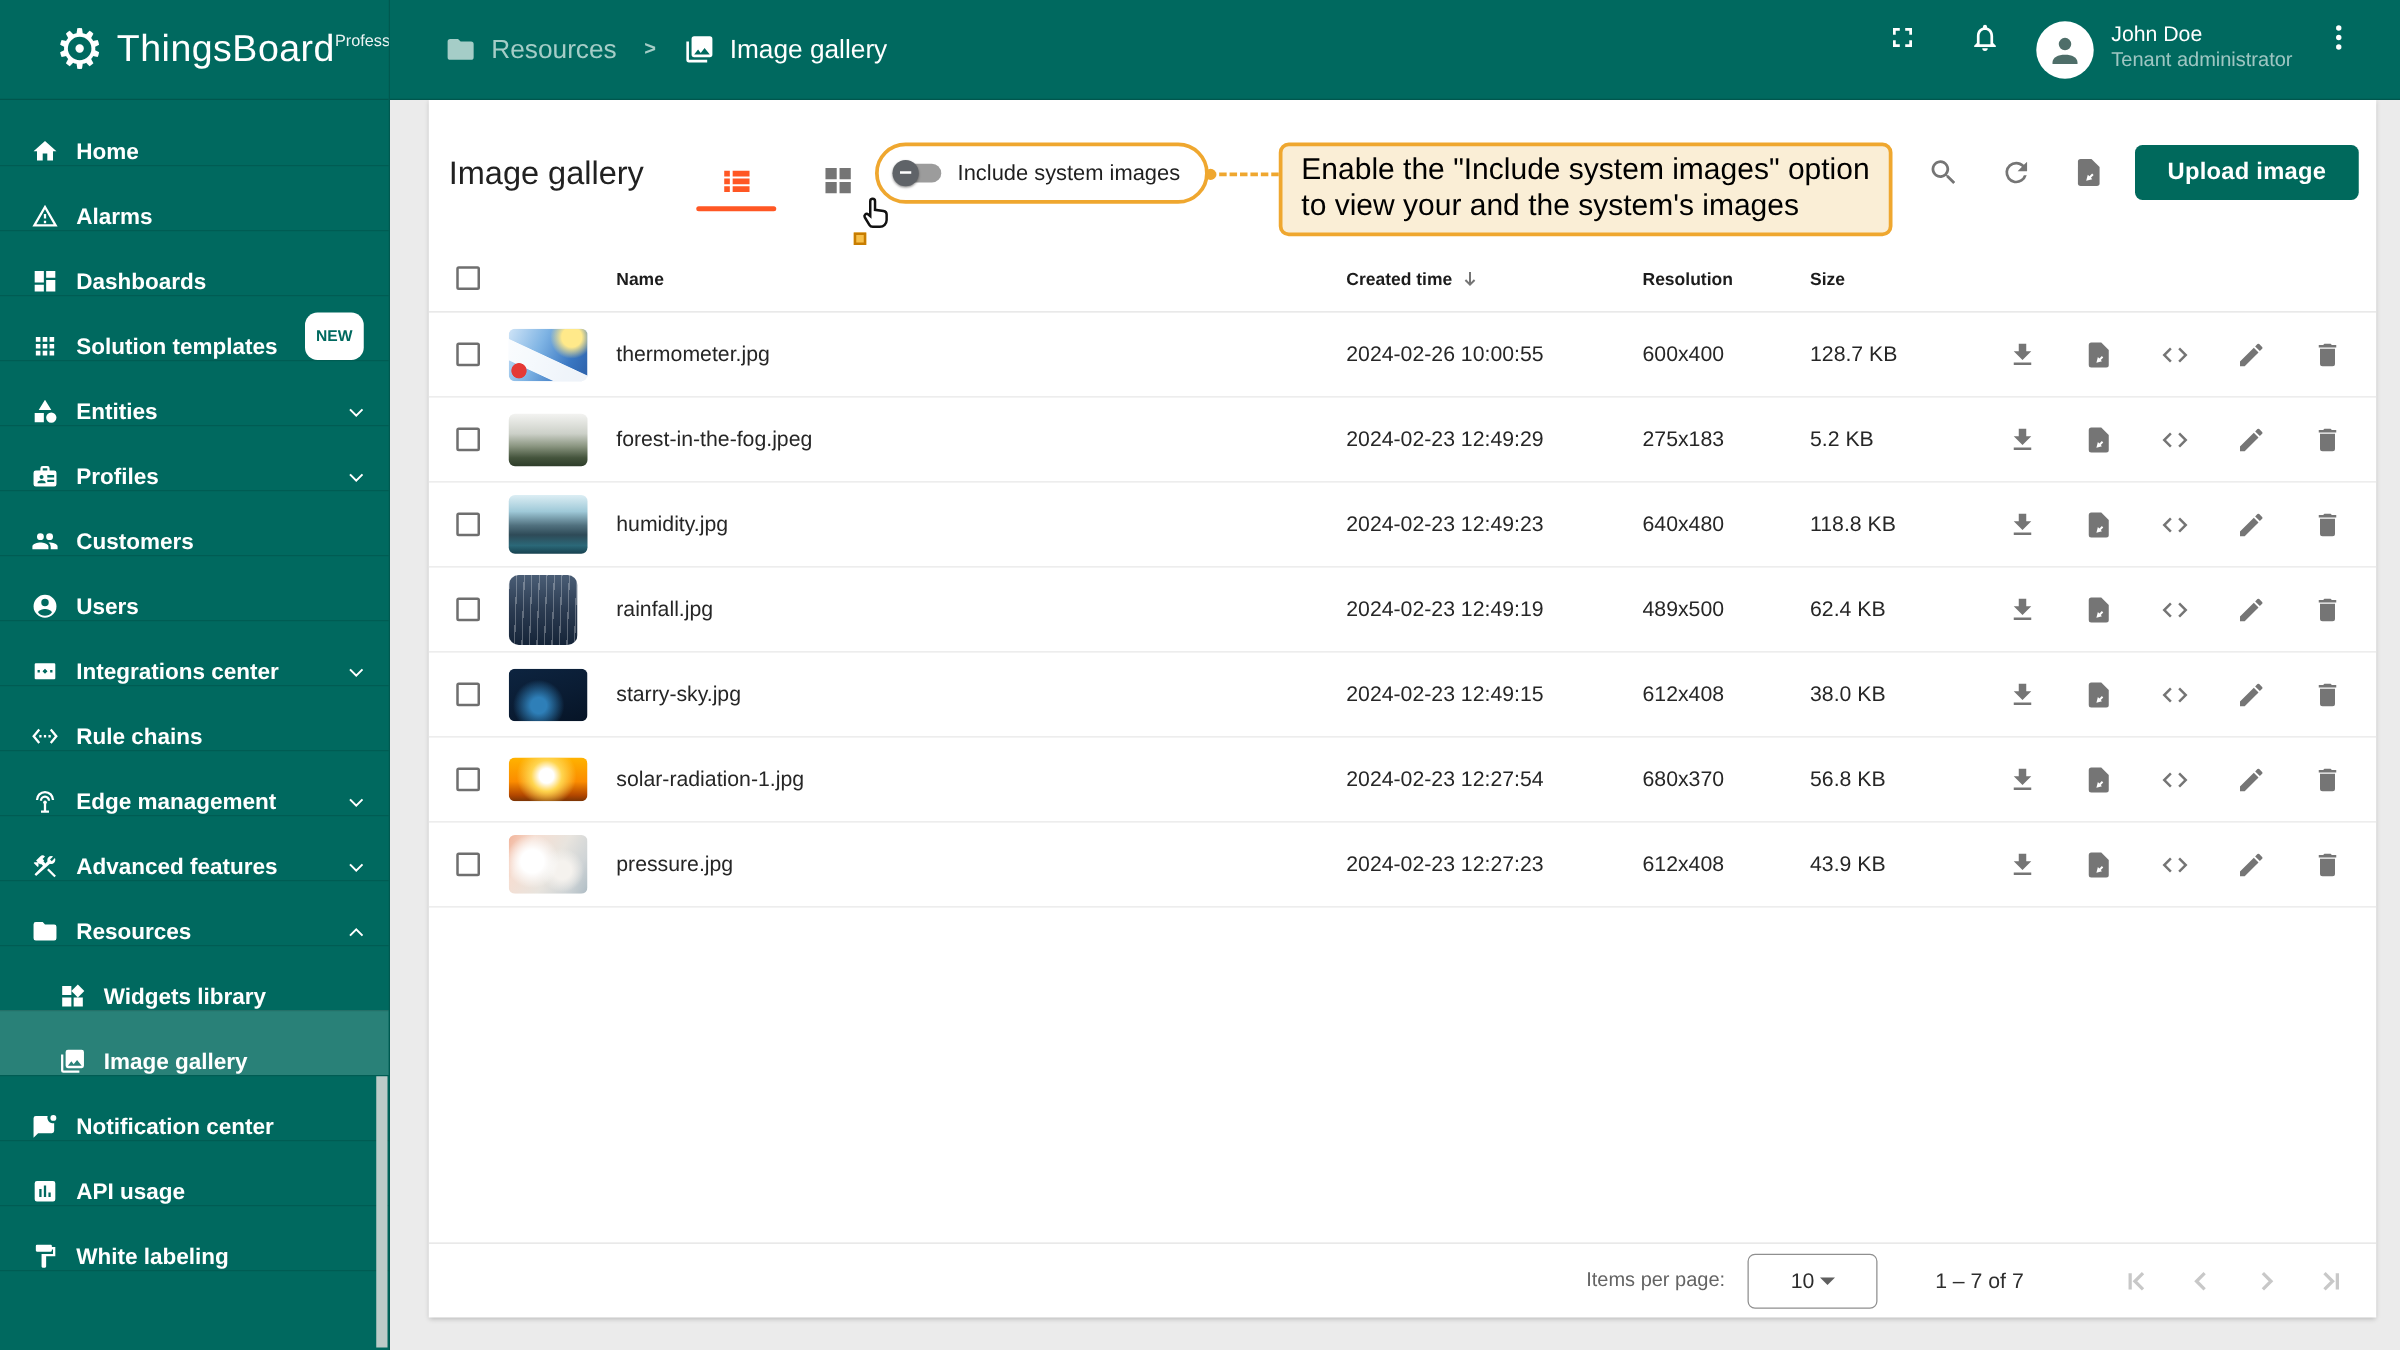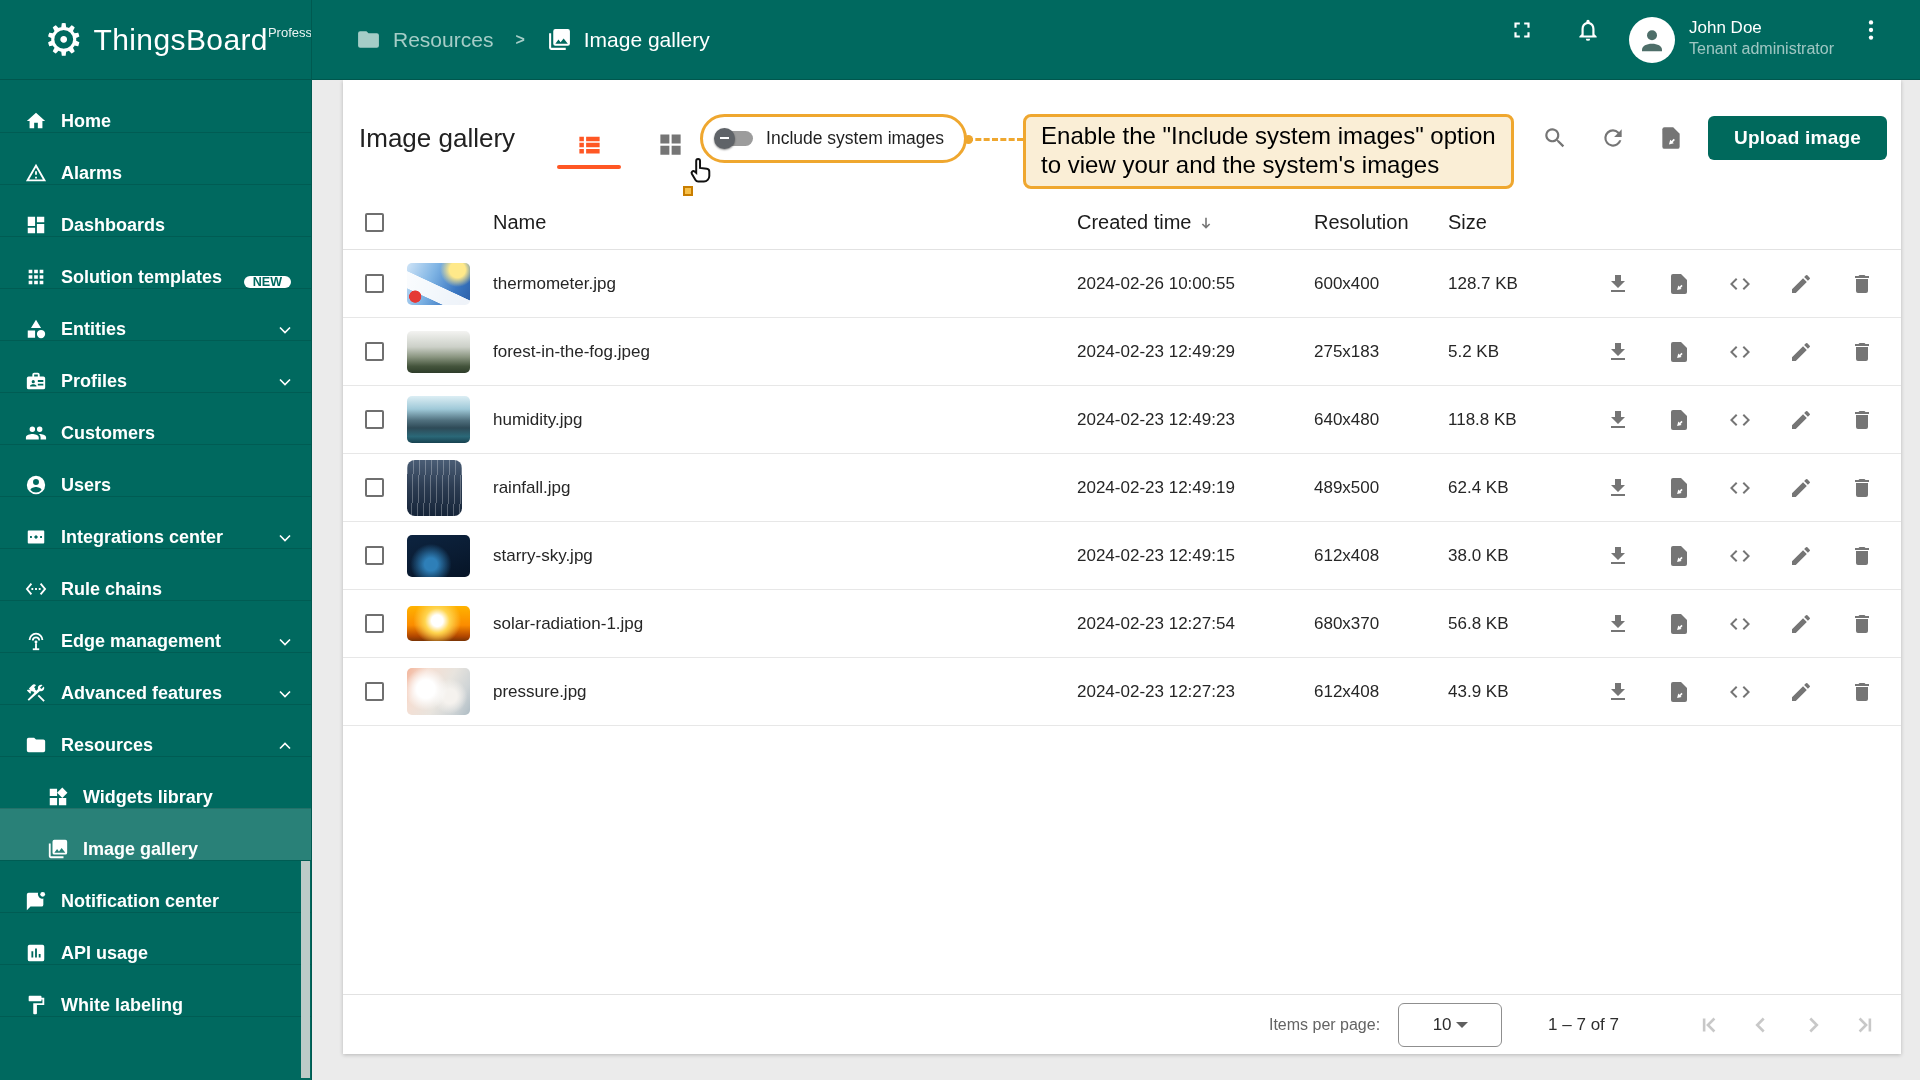--- a/index.html
+++ b/index.html
@@ -11,21 +11,21 @@
   .logo{height:80px;display:flex;align-items:center;padding-left:44px;border-bottom:1px solid rgba(0,0,0,.18)}
   .gear{font-size:44px;line-height:1;margin-right:10px}
   .logo-txt{display:flex;flex-direction:row}
   .brand{font-size:30px;line-height:31px;letter-spacing:.4px}
   .edition{font-size:13px;text-align:left;opacity:.92;margin-top:1px}
   .nav-item{height:52px;display:flex;align-items:flex-end;padding-left:25px;border-top:1px solid rgba(0,0,0,.12);cursor:pointer;font-size:18px;font-weight:600;white-space:nowrap}
   .nav-item:first-child{border-top:none}
   .nav-item .nicon{width:22px;height:22px;margin-right:14px;flex:none}
   .nav-item.sub{padding-left:47px}
   .nav-item.selected{background:rgba(255,255,255,.16)}
-  .badge{margin-left:auto;margin-right:20px;background:#fff;color:#00695f;font-size:12.5px;font-weight:700;padding:0 9px;border-radius:10px;line-height:1}
+  .badge{margin-left:auto;margin-right:20px;background:#fff;color:#00695f;font-size:12.5px;font-weight:700;padding:13px 9px;border-radius:10px;line-height:1}
   .chev{width:20px;height:20px;margin-left:auto;margin-right:16px;flex:none}
   .chev.up{transform:rotate(180deg)}
   .side-scrollbar{position:absolute;right:1px;top:861px;width:9px;height:217px;background:#bccbc8}
 
   
   .topbar{position:absolute;left:312px;top:0;right:0;height:80px;background:#00695f;display:flex;align-items:center;padding:0 40px 0 44px;border-bottom:1px solid rgba(0,0,0,.18);z-index:2}
   .bc{display:flex;align-items:center}
   .bc .bicon{width:25px;height:25px;margin-right:12px;flex:none}
   .bc-section{color:#a5cdc7;font-size:21px}
   .bc-sep{color:#a5cdc7;font-size:16px;font-weight:700;margin:0 22px}
@@ -60,21 +60,21 @@
   .callout{background:#faeed6;border:3px solid #efa72f;border-radius:8px;padding:4px 15px 7px;transform:translateY(13px);flex:none}
   .callout-line{font-size:24px;line-height:29px;color:#000;white-space:nowrap}
   .tbtn{width:42px;height:42px;display:flex;align-items:center;justify-content:center;flex:none}
   .tbtn svg{width:26px;height:26px;fill:#757575}
   .tbtn.first{margin-left:auto}
   .tbtn+.tbtn{margin-left:16px}
   .upload-btn{margin-left:16px;height:44px;padding:0 26px;background:#00695c;color:#fff;border:none;border-radius:6px;font-size:19px;font-weight:600;font-family:inherit;letter-spacing:.2px;flex:none}
 
   
   .thead,.trow{display:grid;grid-template-columns:44px 86px 1fr 246px 134px 160px 300px;align-items:center;padding:0 12px}
-  .thead{height:54px;flex:none;border-bottom:1px solid #e2e2e2;font-weight:400;font-size:20px;color:#1c1c1c}
+  .thead{height:54px;flex:none;border-bottom:1px solid #e2e2e2;font-weight:700;font-size:14px;color:#1c1c1c}
   .trow{height:68px;flex:none;border-bottom:1px solid #e7e7e7;font-size:17px}
   .cb{width:19px;height:19px;border:2px solid #6f6f6f;border-radius:2px;background:#fff;margin-left:10px}
   .col-name{padding-left:8px}
   .col-created{padding-left:28px;display:flex;align-items:center;gap:6px}
   .col-res{padding-left:19px}
   .col-size{padding-left:19px}
   .col-actions{display:flex;justify-content:space-between;padding:0 12px 0 14px}
   .act{width:30px;height:30px;display:flex;align-items:center;justify-content:center}
   .act svg{width:24px;height:24px;fill:#757575}
   .thumb-wrap{display:flex;align-items:center;padding-left:8px}

